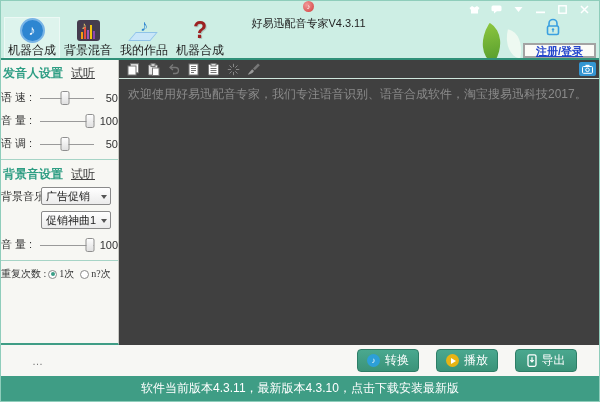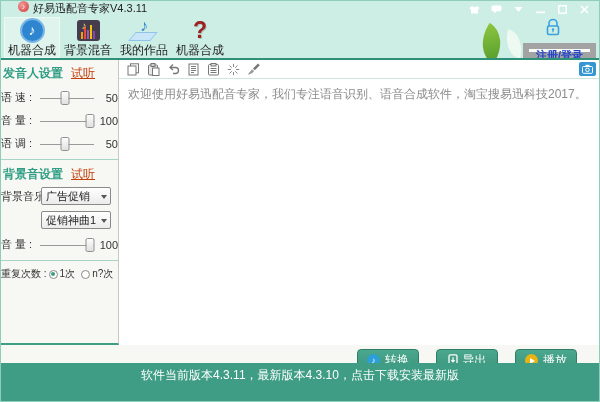--- a/index.html
+++ b/index.html
@@ -1,21 +1,21 @@
 <!DOCTYPE html>
 <html><head>
 <meta charset="utf-8">
 <style>
   * { margin:0; padding:0; box-sizing:border-box; }
   html,body { width:600px; height:402px; }
   body { font-family:"Liberation Sans","DejaVu Sans",sans-serif; }
   #window { position:relative; width:600px; height:402px; background:#cdeee4; overflow:hidden; border:1px solid #8fcdbb; }
 
   
-  .titlebar { height:16px; display:flex; align-items:flex-start; padding-left:17px; gap:4px; }
+  .titlebar { height:16px; display:flex; align-items:center; padding-left:17px; gap:4px;flex-direction:column; }
   .app-icon { width:11px; height:11px; border-radius:50%; background:radial-gradient(circle at 35% 35%, #f29a9a, #d23a3a); color:#fff; font-size:7px; line-height:11px; text-align:center; flex:0 0 auto; }
   .title { font-size:11px; color:#222; }
   .win-controls { position:absolute; top:4px; right:9px; display:flex; gap:11px; align-items:center; }
   .win-controls .wc { display:flex; align-items:center; justify-content:center; width:11px; height:9px; cursor:default; }
 
   
   .toolbar { height:41px; display:flex; padding-left:3px; }
   .tb-item { width:56px; display:flex; flex-direction:column; align-items:center; justify-content:flex-end; padding-bottom:1px; }
   .tb-item.active { background:rgba(255,255,255,0.35); box-shadow:inset 0 0 0 1px rgba(255,255,255,0.45); }
   .tb-label { font-size:12px; color:#222; line-height:14px;font-family:Liberation Serif, serif; }
@@ -26,68 +26,68 @@
   .icon-mix .note { position:absolute; top:0; left:5px; color:#f5d76e; font-size:10px; font-style:normal; }
   .icon-works { position:relative; width:28px; height:25px; }
   .icon-works .pad { position:absolute; bottom:2px; left:2px; width:22px; height:9px; background:#c9e6f8; border:1px solid #8fc3e8; transform:skewX(-40deg); }
   .icon-works .note { position:absolute; top:-1px; left:10px; color:#2e86d1; font-size:16px; font-weight:bold; }
   .icon-help { color:#9c2121; font-size:23px; font-weight:bold; line-height:25px; text-shadow:1px 1px 0 rgba(0,0,0,0.15); }
 
   
   .leaf { position:absolute; left:478px; top:26px; width:25px; height:33px; background:linear-gradient(135deg,#8cc63f,#549b2c); border-radius:0 95% 0 95%; transform:rotate(32deg); }
   .petal { position:absolute; left:504px; top:30px; width:18px; height:26px; background:#f3faf3; opacity:0.85; border-radius:0 95% 0 95%; transform:rotate(12deg); }
   .lock { position:absolute; left:542px; top:16px; }
-  .login-btn { position:absolute; right:3px; top:42px; width:73px; height:15px; background:#fbfbf7; border:6px solid #a3a3a3; text-align:center; font-size:11px; line-height:13px; cursor:pointer; }
+  .login-btn { position:absolute; right:3px; top:42px; width:73px; height:15px; background:#fbfbf7; border:2px solid #a3a3a3; text-align:center; font-size:11px; line-height:13px; cursor:pointer; }
   .login-btn span { color:#2244cc; text-decoration:underline; font-weight:bold; }
 
   .sep-line { position:absolute; left:0; top:57px; width:100%; height:2px; background:#2f9078; }
 
   
   .content { position:absolute; top:59px; left:0; right:0; bottom:56px; display:flex; }
   .sidebar { width:118px; background:#f7f7f3; border-right:1px solid #c9c9c3; border-bottom:2px solid #3f9d85; padding:1px 0; font-size:11px; color:#333; overflow:hidden; }
   .sec-header { display:flex; gap:8px; align-items:center; margin:4px 0 4px 2px; }
   .sec-title { color:#2f9e84; font-weight:bold; font-size:12px; }
-  .preview-link { color:#c2410c; font-size:12px; text-decoration:underline; cursor:pointer;font-family:Liberation Serif, serif; }
+  .preview-link { color:#404040; font-size:12px; text-decoration:underline; cursor:pointer;font-family:Liberation Serif, serif; }
   .sec-sep { height:1px; background:#a6d4c6; margin:6px -4px; }
 
   .field-row { display:flex; align-items:center; margin:4px 0 6px 0; }
   .field-label { width:40px; white-space:nowrap; }
   .select { position:relative; flex:0 0 auto; width:70px; height:18px; background:linear-gradient(#ffffff,#ebebeb); border:1px solid #8a8a8a; border-radius:2px; font-size:11px; line-height:16px; padding:0 12px 0 4px; color:#222; white-space:nowrap; overflow:hidden; cursor:pointer; }
   .select .caret { position:absolute; right:3px; top:7px; width:0; height:0; border-left:3px solid transparent; border-right:3px solid transparent; border-top:4px solid #555; }
   .indent { margin-left:40px; }
 
   .slider-row { display:flex; align-items:center; margin:8px 0; }
   .sl-label { width:37px; white-space:nowrap; }
   .sl-track { position:relative; flex:1; height:14px; margin:0 2px; cursor:pointer; }
   .sl-track::before { content:''; position:absolute; left:0; right:0; top:7px; height:1px; background:#9a9a9a; }
   .sl-handle { position:absolute; top:0; width:9px; height:14px; background:linear-gradient(#fdfdfd,#e0e0e0); border:1px solid #8f8f8f; border-radius:2px; transform:translateX(-50%); }
   .sl-value { width:22px; text-align:right; }
 
-  .radio-row { display:flex; align-items:center; margin:5px 0; font-size:10px; white-space:nowrap; }
+  .radio-row { display:flex; align-items:center; margin:5px 0; font-size:10px; white-space:nowrap;font-family:Liberation Serif, serif; }
   .radio { width:9px; height:9px; border-radius:50%; border:1px solid #8a8a8a; background:#fff; display:inline-block; position:relative; margin:0 2px; flex:0 0 auto; cursor:pointer; }
   .radio.checked::after { content:''; position:absolute; left:1.5px; top:1.5px; width:4px; height:4px; border-radius:50%; background:#3a9e86; }
   .radio-gap { width:4px; }
 
-  .main { flex:1; background:#ffffff; display:flex; flex-direction:column; }
+  .main { flex:1; background:#404040; display:flex; flex-direction:column; }
   .ed-toolbar { height:19px; border-bottom:1px solid #cfe6dc; display:flex; align-items:center; gap:5px; padding:0 3px 0 7px; }
   .ed-btn { display:flex; align-items:center; justify-content:center; width:15px; height:15px; cursor:pointer; }
   .camera-btn { margin-left:auto; width:17px; height:14px; background:#3496d2; border-radius:2px; display:flex; align-items:center; justify-content:center; cursor:pointer; }
   .ed-content { flex:1; padding:7px 9px; font-size:12px; color:#8b8b8b; line-height:17px; cursor:text; }
 
   
   .bottombar { position:absolute; left:0; right:0; bottom:25px; height:31px; background:#f7f7f4; display:flex; align-items:center; }
   .more-dots { margin-left:31px; color:#777; font-size:11px; letter-spacing:1px; cursor:pointer; }
   .actions { margin-left:auto; display:flex; gap:17px; margin-right:22px; }
   .act-btn { width:62px; height:23px; background:linear-gradient(#4aa88f,#3b9379); border:1px solid #2e7e67; border-radius:4px; color:#fff; font-size:12px; display:flex; align-items:center; justify-content:center; gap:5px; cursor:pointer; }
   .act-circle { width:13px; height:13px; border-radius:50%; display:flex; align-items:center; justify-content:center; font-size:8px; color:#fff; flex:0 0 auto; }
   .c-blue { background:#2d9fd8; }
   .c-yellow { background:#e7b414; }
   .play-tri { width:0; height:0; border-left:5px solid #fff; border-top:3.5px solid transparent; border-bottom:3.5px solid transparent; margin-left:1px; }
 
-  .statusbar { position:absolute; left:0; right:0; bottom:0; height:38px; background:#3f9d85; color:#fff; font-size:12px; text-align:center; line-height:24px; }
+  .statusbar { position:absolute; left:0; right:0; bottom:0; height:25px; background:#3f9d85; color:#fff; font-size:12px; text-align:center; line-height:24px; }
 </style>
 </head>
 <body>
 
 <div id="window">
 
   <div class="titlebar">
     <div class="app-icon">♪</div>
     <div class="title">好易迅配音专家V4.3.11</div>
   </div>
@@ -322,34 +322,34 @@
   </div>
 
   <div class="bottombar">
     <span class="more-dots">…</span>
     <div class="actions">
       <div class="act-btn">
         <span class="act-circle c-blue">♪</span>
         <span>转换</span>
       </div>
       <div class="act-btn">
+        <span class="act-circle c-yellow">
+            <span class="play-tri"></span>
+          </span>
+        <span>播放</span>
+      </div>
+      <div class="act-btn">
         <span style="display:flex;">
           <svg width="10" height="13">
               <rect x="1" y="0.8" width="8" height="11.5" rx="1.5" fill="none" stroke="#fff" stroke-width="1.3"></rect>
               <path d="M5,3.2 V7.8 M3.3,6.2 L5,8 L6.7,6.2" stroke="#fff" fill="none" stroke-width="1.2"></path>
             </svg>
         </span>
         <span>导出</span>
       </div>
-      <div class="act-btn">
-        <span class="act-circle c-yellow">
-            <span class="play-tri"></span>
-          </span>
-        <span>播放</span>
-      </div>
     </div>
   </div>
 
   <div class="statusbar">
     <span>软件当前版本4.3.11，最新版本4.3.10，点击下载安装最新版</span>
   </div>
 
 </div>
 
 </body></html>

